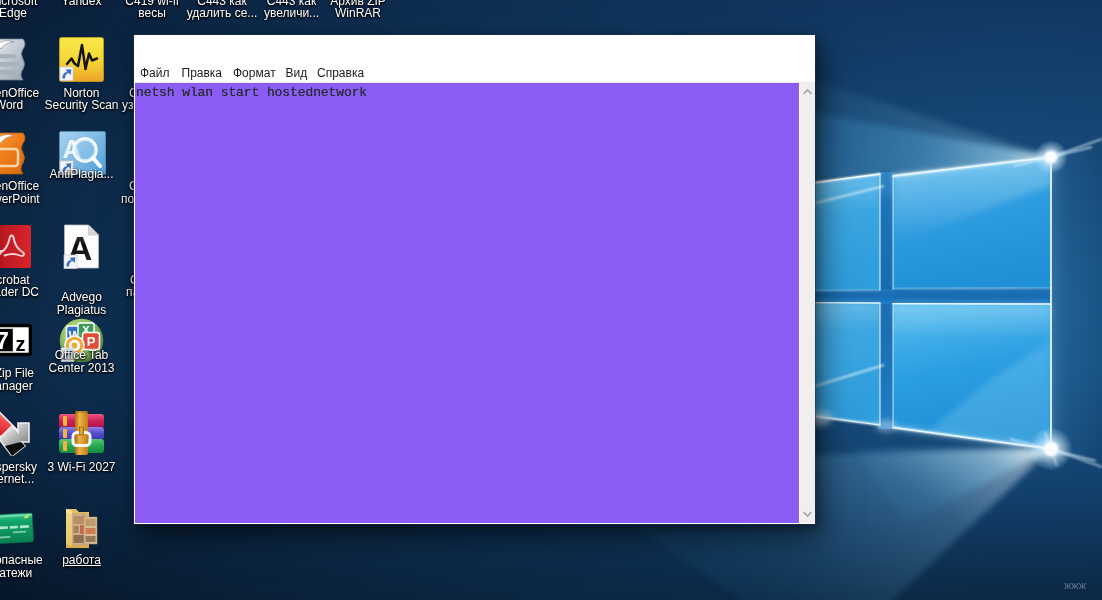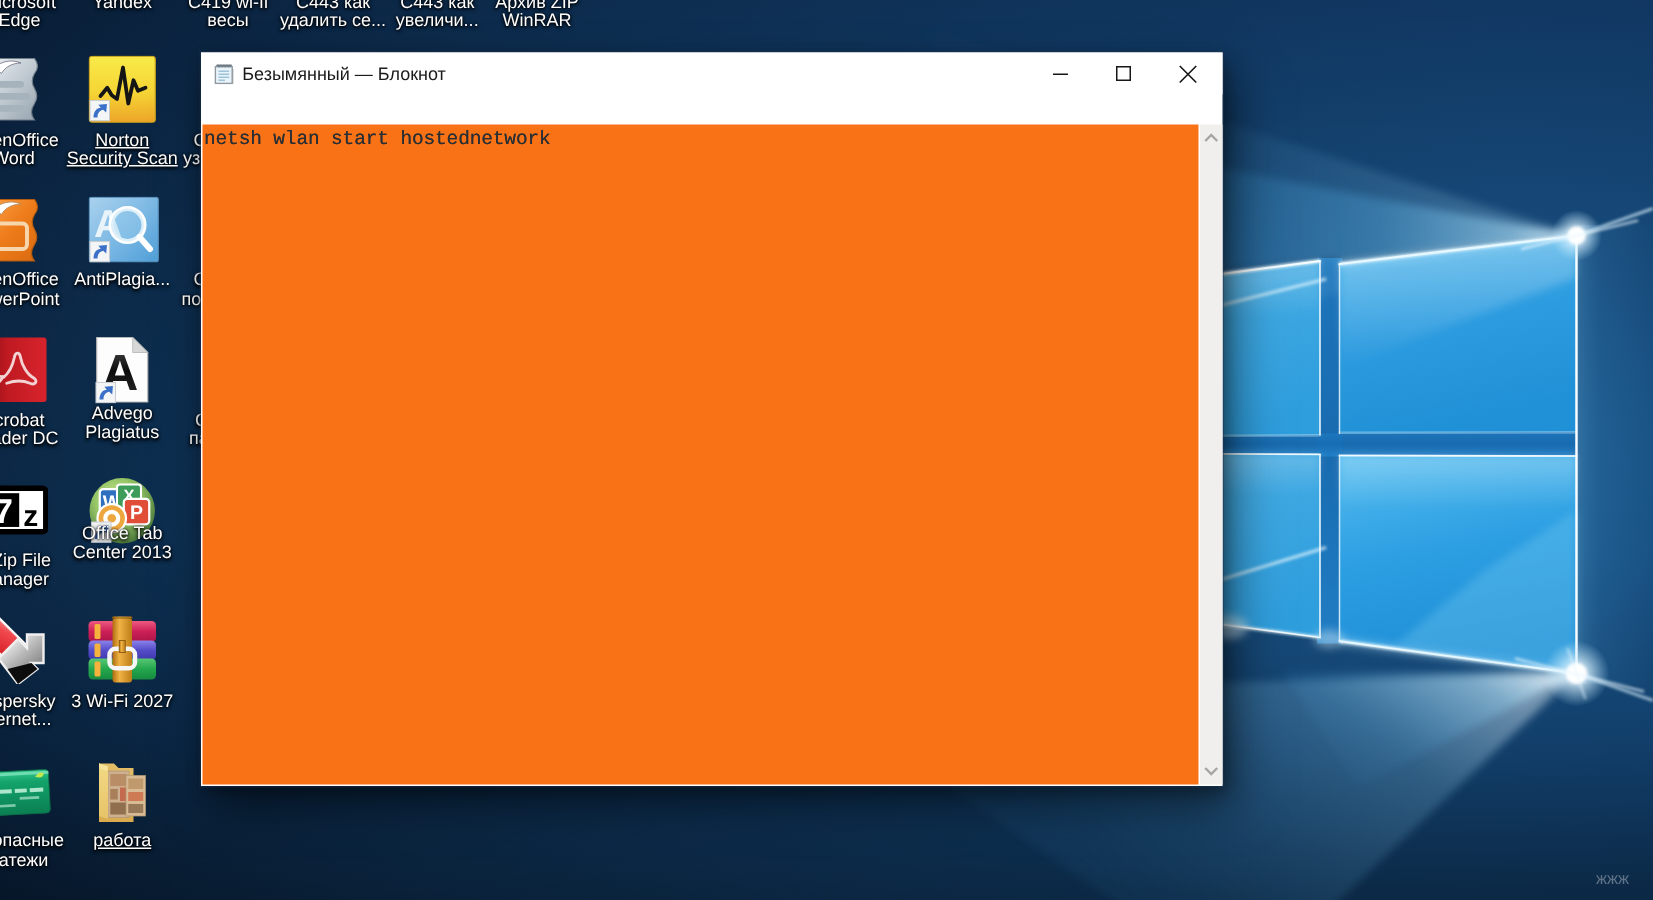--- a/index.html
+++ b/index.html
@@ -301,21 +301,21 @@
         </linearGradient>
       </defs>
     <rect x="0.5" y="0.5" width="44" height="44" rx="2" fill="url(#nor)" stroke="#caa21d" stroke-width="0.8"></rect>
     <path d="M8,27 L12.5,21.5 L15.5,26.5 L19,29 L23,8 L26.5,32 L30,16.5 L33,23.5 L38,21.5" fill="none" stroke="#151515" stroke-width="2.5" stroke-linecap="round" stroke-linejoin="round"></path>
     <g>
         <rect x="1" y="30" width="13" height="13.5" fill="#f4f5f6" stroke="#c9cdd1" stroke-width="0.7"></rect>
         <path d="M3.3,41.4 C3.5,37.2 5.3,35.2 8.2,34.9 L6.6,32.8 L12.3,32.3 L11.8,38 L9.8,36.1 C7.4,36.6 6,38.2 6,41.4 Z" fill="#3a70c8"></path>
       </g>
   </svg>
 </div>
-<div class="lbl" style="left:33.5px;top:86.5px;text-decoration:underline;">Norton<br>Security Scan</div>
+<div class="lbl" style="left:33.5px;top:86.5px;">Norton<br>Security Scan</div>
 
 <div class="ico" style="left:59px;top:130.5px;">
   <svg width="47" height="45" viewBox="0 0 47 45">
     <defs>
         <linearGradient id="apg" x1="0" y1="0" x2="1" y2="1">
       <stop offset="0" stop-color="#aad2ee"></stop>
           <stop offset="0.6" stop-color="#74b4e2"></stop>
           <stop offset="1" stop-color="#4f9fd8"></stop>
         </linearGradient>
       </defs>
@@ -323,41 +323,41 @@
     <text x="13" y="27" font-family="Liberation Sans" font-weight="bold" font-size="26" fill="#e9f3fa" text-anchor="middle">A</text>
     <circle cx="26" cy="19" r="11" fill="none" stroke="#fff" stroke-width="3.4"></circle>
     <circle cx="26" cy="19" r="11" fill="#9fd0ee" opacity="0.35"></circle>
     <line x1="34" y1="27" x2="41" y2="35" stroke="#fff" stroke-width="4" stroke-linecap="round"></line>
 <g>
         <rect x="1" y="30" width="13" height="13.5" fill="#f4f5f6" stroke="#c9cdd1" stroke-width="0.7"></rect>
         <path d="M3.3,41.4 C3.5,37.2 5.3,35.2 8.2,34.9 L6.6,32.8 L12.3,32.3 L11.8,38 L9.8,36.1 C7.4,36.6 6,38.2 6,41.4 Z" fill="#3a70c8"></path>
       </g>
   </svg>
 </div>
-<div class="lbl" style="left:33.5px;top:180px;">AntiPlagia...</div>
+<div class="lbl" style="left:33.5px;top:168px;">AntiPlagia...</div>
 
 <div class="ico" style="left:59px;top:224px;">
   <svg width="45" height="45" viewBox="0 0 45 45">
     <defs>
         <linearGradient id="adv" x1="0" y1="0" x2="0" y2="1">
       <stop offset="0" stop-color="#4a4a4a"></stop>
           <stop offset="0.45" stop-color="#0c0c0c"></stop>
           <stop offset="1" stop-color="#2e2e2e"></stop>
         </linearGradient>
       </defs>
     <path d="M5.5,1 h24 l10,10 v33 h-34 z" fill="#fdfdfd" stroke="#b9b9b9" stroke-width="0.8"></path>
     <path d="M29.5,1 l10,10 h-10 z" fill="#d8d8d8" stroke="#b9b9b9" stroke-width="0.6"></path>
     <text x="21" y="36" font-family="Liberation Sans" font-weight="bold" font-size="34" fill="url(#adv)" text-anchor="middle">A</text>
 <g>
         <rect x="5" y="31" width="13" height="13.5" fill="#f4f5f6" stroke="#c9cdd1" stroke-width="0.7"></rect>
         <path d="M7.3,42.4 C7.5,38.2 9.3,36.2 12.2,35.9 L10.6,33.8 L16.3,33.3 L15.8,39 L13.8,37.1 C11.4,37.6 10,39.2 10,42.4 Z" fill="#3a70c8"></path>
       </g>
   </svg>
 </div>
-<div class="lbl" style="left:33.5px;top:269px;">Advego<br>Plagiatus</div>
+<div class="lbl" style="left:33.5px;top:291px;">Advego<br>Plagiatus</div>
 
 <div class="ico" style="left:58px;top:317.5px;">
   <svg width="47" height="46" viewBox="0 0 47 46">
     <defs>
         <radialGradient id="otb" cx="0.42" cy="0.35" r="0.68">
       <stop offset="0" stop-color="#d8ef9e"></stop>
           <stop offset="0.5" stop-color="#95c566"></stop>
           <stop offset="1" stop-color="#49763a"></stop>
         </radialGradient>
       </defs>
@@ -444,42 +444,30 @@
     </g>
     <path d="M7,4 l6,2 v35 l-6,-2 z" fill="url(#fldf)"></path>
     <path d="M7,4 l6,2 -0.5,3 -5.5,-2 z" fill="#f7e49a"></path>
   </svg>
 </div>
 <div class="lbl" style="left:33.5px;top:554px;text-decoration:underline;">работа</div>
 
 <div id="win" style="position:absolute;left:134px;top:35px;width:681px;height:489px;background:#fff;
      box-shadow:0 0 0 1px rgba(30,50,80,.45), 8px 14px 30px rgba(0,0,0,.5), 2px 4px 10px rgba(0,0,0,.35);">
 
-  <div style="position:absolute;left:0;top:0;width:100%;height:28px;background:#fff;">
-    <svg style="position:absolute;left:7px;top:6px;" width="17" height="17" viewBox="0 0 17 17">
-      <path d="M3.2,4.2 h10.6 l0.9,0.9 v9.7 h-10.6 l-0.9,-0.9 z" fill="#c9c9c9"></path>
-      <rect x="2.6" y="3.4" width="11.2" height="11.2" fill="#e8f4fa" stroke="#8e989e" stroke-width="0.9"></rect>
-      <path d="M3.4,3 q0.5,-1.6 1,0 q0.5,-1.6 1,0 q0.5,-1.6 1,0 q0.5,-1.6 1,0 q0.5,-1.6 1,0 q0.5,-1.6 1,0 q0.5,-1.6 1,0 q0.5,-1.6 1,0 q0.5,-1.6 1,0 q0.5,-1.6 1,0" fill="none" stroke="#6e7a82" stroke-width="0.8"></path>
-      <path d="M4.6,6.5 h7.2 M4.6,8.5 h7.2 M4.6,10.5 h7.2 M4.6,12.5 h4.4" stroke="#9fc3d8" stroke-width="1"></path>
-    </svg>
-    <span style="position:absolute;left:27.5px;top:7px;font-size:12px;color:#1a1a1a;white-space:nowrap;">Безымянный — Блокнот</span>
-
-    <svg style="position:absolute;right:92.5px;top:0;" width="32" height="28" viewBox="0 0 32 28">
-        <line x1="11" y1="14.5" x2="21" y2="14.5" stroke="#171717" stroke-width="1"></line>
-      </svg>
-    <svg style="position:absolute;right:50px;top:0;" width="32" height="28" viewBox="0 0 32 28">
-        <rect x="11.5" y="9.5" width="9" height="9" fill="none" stroke="#171717" stroke-width="1"></rect>
-      </svg>
-    <svg style="position:absolute;right:7px;top:0;" width="32" height="28" viewBox="0 0 32 28">
-        <path d="M10.5,9 L21.5,20 M21.5,9 L10.5,20" stroke="#171717" stroke-width="1.1"></path>
-      </svg>
+
+  <div style="position:absolute;left:0;top:28px;width:100%;height:19px;background:#fff;border-bottom:1px solid #e9e9e7;font-size:12px;color:#1c1c1c;">
+    <span style="position:absolute;left:6px;top:3px;">Файл</span>
+    <span style="position:absolute;left:47.5px;top:3px;">Правка</span>
+    <span style="position:absolute;left:99px;top:3px;">Формат</span>
+    <span style="position:absolute;left:151.5px;top:3px;">Вид</span>
+    <span style="position:absolute;left:183px;top:3px;">Справка</span>
   </div>
 
-
-  <div style="position:absolute;left:1px;top:48px;width:664px;height:440px;background:#f97316;overflow:hidden;">
+  <div style="position:absolute;left:1px;top:48px;width:664px;height:440px;background:#8b5cf6;overflow:hidden;">
     <div style="position:absolute;left:1px;top:1.5px;font:13px/16px 'Liberation Mono',monospace;letter-spacing:-0.1px;color:#2b2f33;white-space:pre;text-shadow:0 0 0.4px #2b2f33;">netsh wlan start hostednetwork</div>
   </div>
 
   <div style="position:absolute;right:0px;top:48px;width:15px;height:440px;background:#f0efed;">
     <svg style="position:absolute;left:0;top:2px;" width="15" height="14" viewBox="0 0 15 14">
         <path d="M3.5,9 L7.5,5 L11.5,9" fill="none" stroke="#a5a5a5" stroke-width="1.6"></path>
       </svg>
     <svg style="position:absolute;left:0;bottom:2px;" width="15" height="14" viewBox="0 0 15 14">
         <path d="M3.5,5 L7.5,9 L11.5,5" fill="none" stroke="#a5a5a5" stroke-width="1.6"></path>
       </svg>

